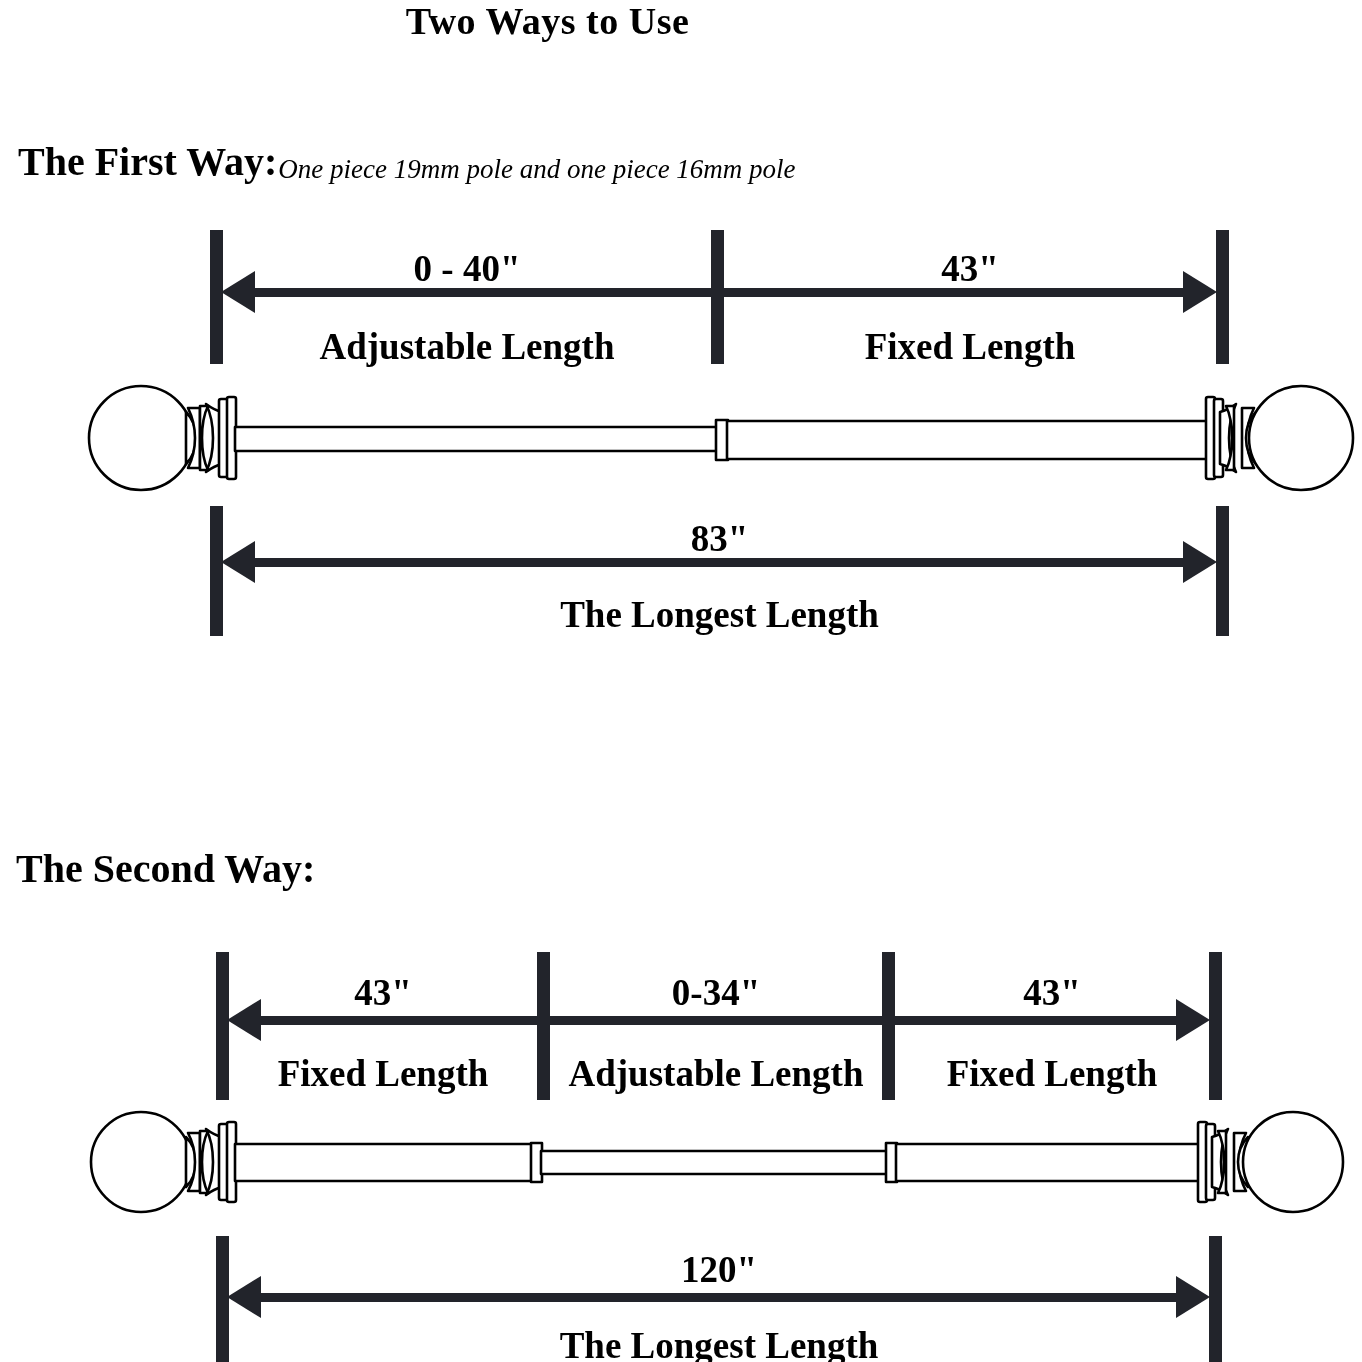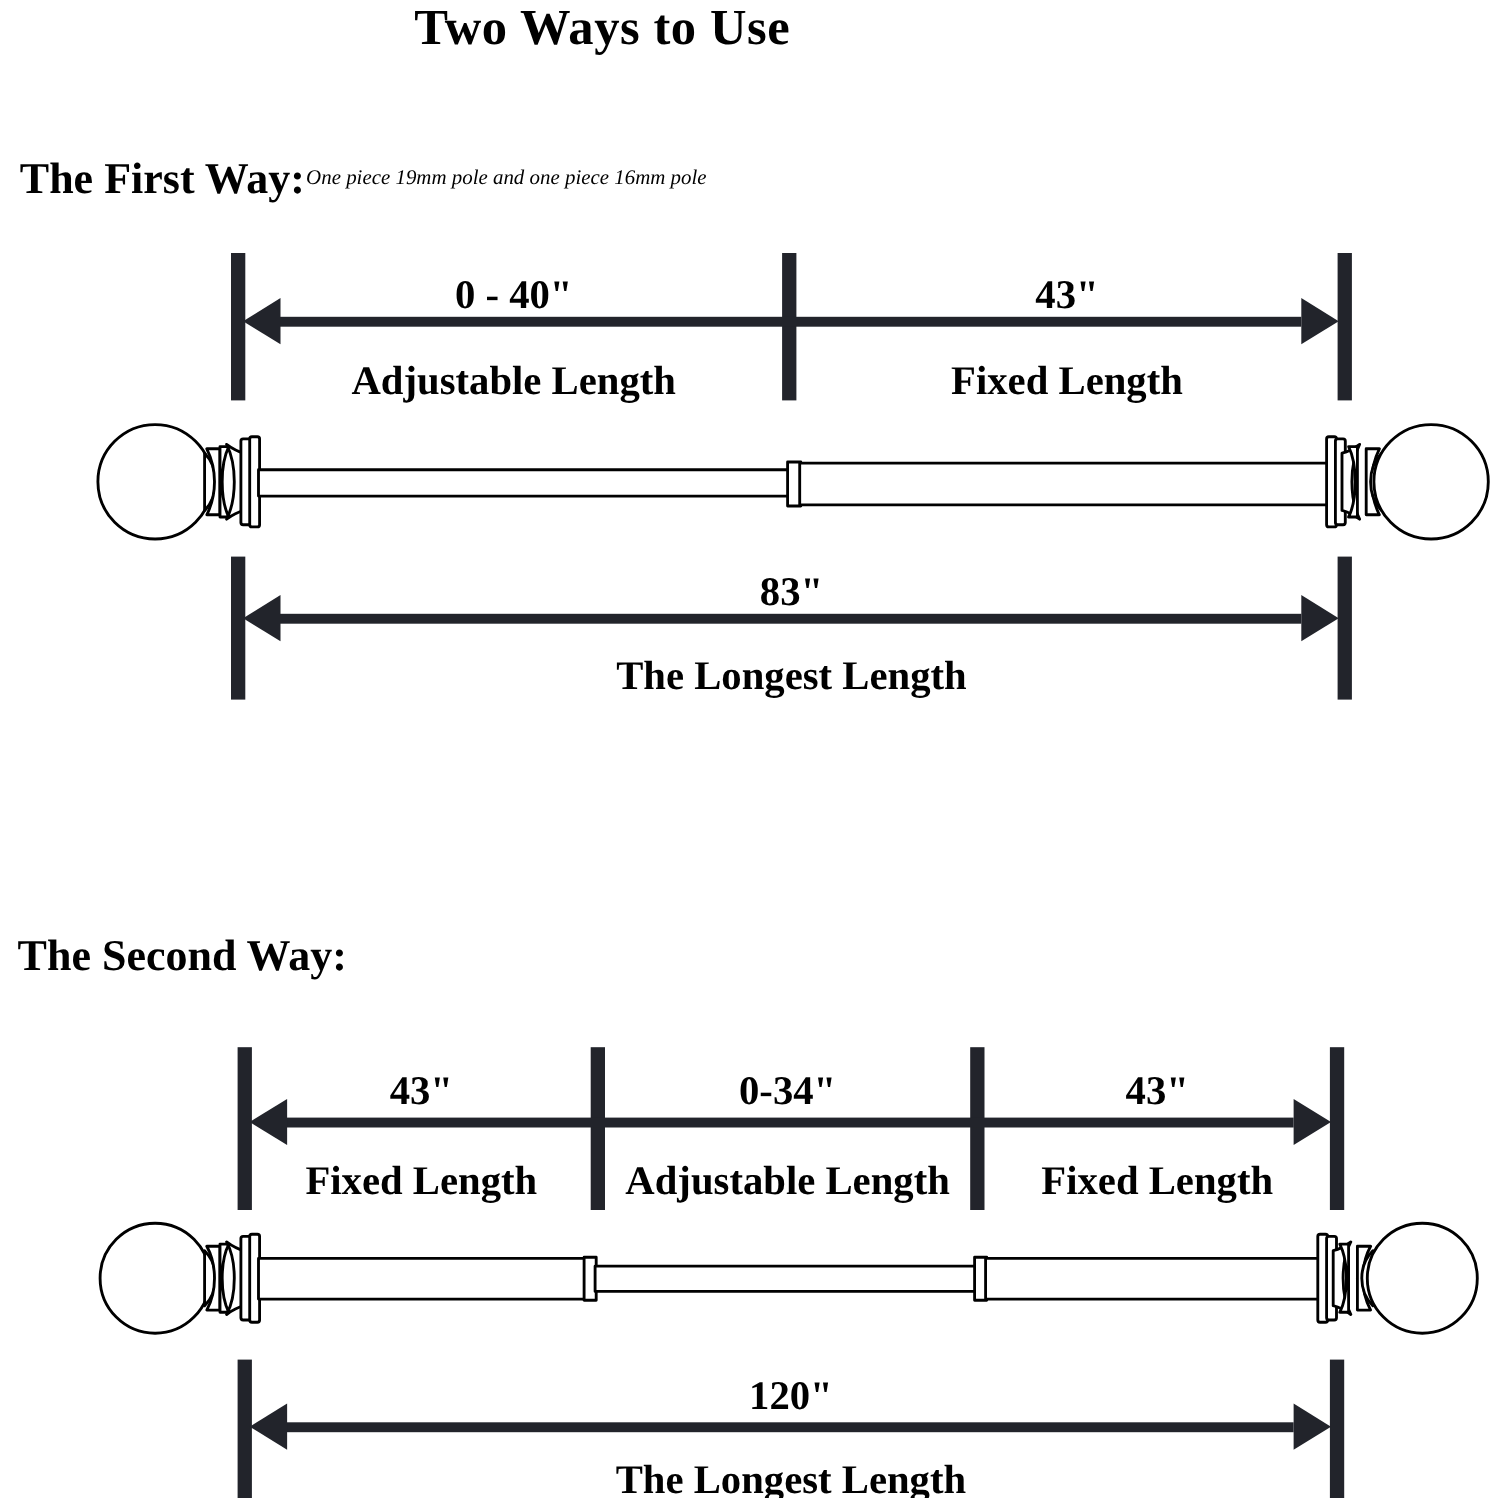--- a/index.html
+++ b/index.html
@@ -15,39 +15,39 @@
     color: #000000;
     overflow: hidden;
   }
 
   .page-title {
     position: absolute;
     top: 2px;
     left: 0;
     width: 1095px;
     text-align: center;
-    font-size: 46px;
+    font-size: 38px;
     font-weight: bold;
     letter-spacing: 0.5px;
     line-height: 1.0;
   }
 
   .section-head {
     position: absolute;
     display: flex;
-    align-items: center;
+    align-items: flex-end;
     white-space: nowrap;
   }
   .section-head .way-label {
     font-size: 40px;
     font-weight: bold;
     letter-spacing: 0px;
   }
   .section-head .way-sub {
-    font-size: 19px;
+    font-size: 27px;
     font-style: italic;
     font-weight: normal;
     letter-spacing: 0px;
     padding-left: 1px;
   }
 
   .diagram {
     position: absolute;
     left: 0;
     width: 1362px;

